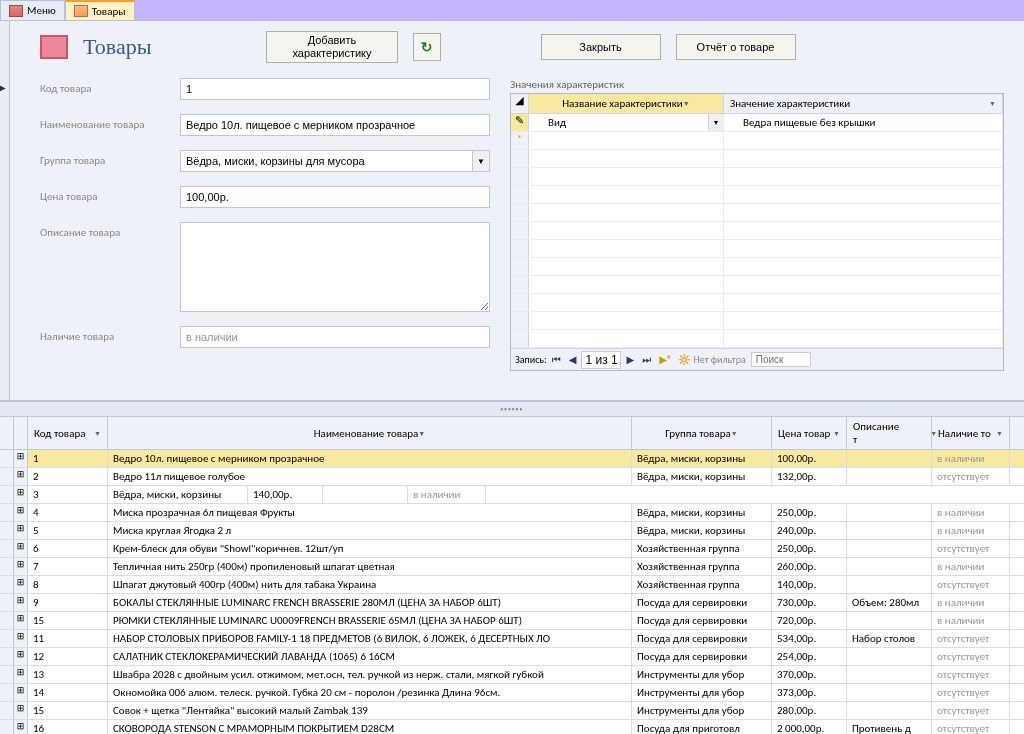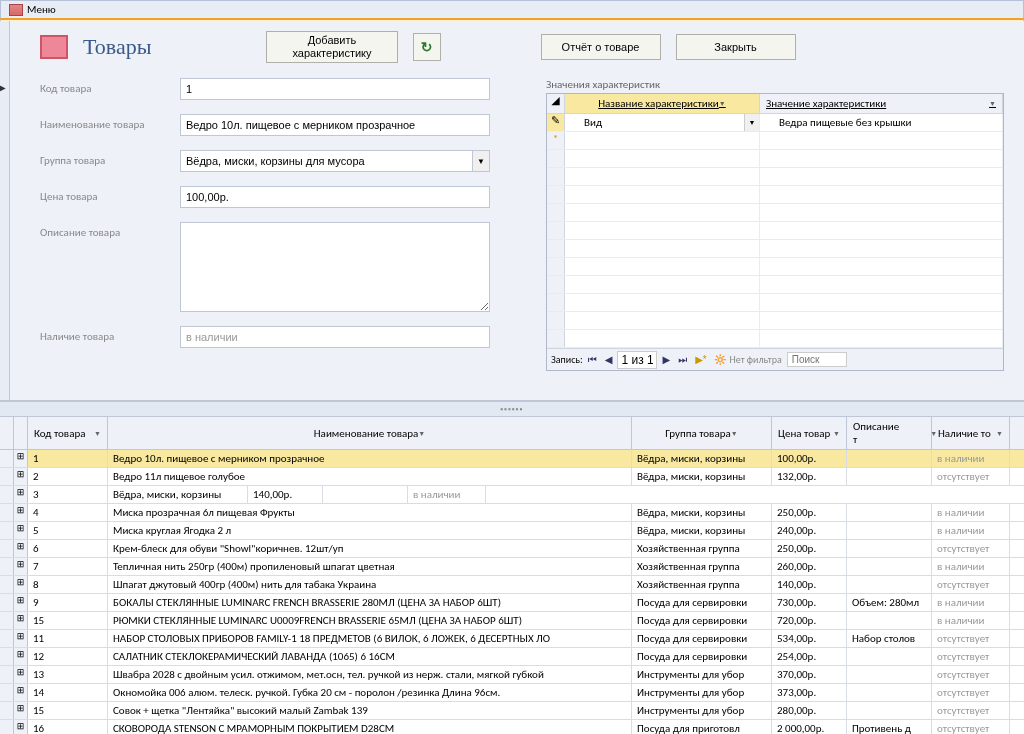--- a/index.html
+++ b/index.html
@@ -1,52 +1,52 @@
 <!DOCTYPE html>
 <html><head>
 <meta charset="utf-8">
 <style>
 * { box-sizing: border-box; margin: 0; padding: 0; }
 body { font-family: "Segoe UI", Calibri, Arial, sans-serif; font-size: 11px; background: #fff; overflow: hidden; width: 1024px; height: 734px; }
 
-.tabs { display: flex; background: #c4b5fd; border-bottom: 1px solid #b5c1d7; height: 21px; flex-direction: column; }
+.tabs { display: flex; background: #c4b5fd; border-bottom: 1px solid #b5c1d7; height: 21px; }
 .tab { display: flex; align-items: center; padding: 2px 8px; border: 1px solid #b5c1d7; border-bottom: none; margin-right: 0; background: #e8edf5; cursor: pointer; }
 .tab.active { background: #fff3c6; border-top: 2px solid #f0a030; }
 .tab-icon { width: 14px; height: 12px; margin-right: 4px; display: inline-block; }
 .tab-icon-form { background: linear-gradient(#d88, #d66); border: 1px solid #a44; }
 .tab-icon-active { background: linear-gradient(#fb8, #f95); border: 1px solid #c63; }
 
 .form-area { background: #eef2f8; height: 380px; border-bottom: 1px solid #c0c7d4; position: relative; padding-left: 10px; }
 .record-selector { position: absolute; left: 0; top: 0; width: 10px; height: 100%; background: #e8edf5; border-right: 1px solid #c0c7d4; }
 .record-marker { position: absolute; left: -2px; top: 60px; font-size: 10px; color: #333; }
 
 .form-header { display: flex; align-items: center; padding: 10px 20px 15px 30px; gap: 15px; }
 .header-icon { width: 28px; height: 24px; background: #e89; border: 2px solid #c56; display: inline-block; }
 .header-title { font-size: 22px; color: #3a5a8a; font-family: Cambria, serif; flex: 0 0 auto; margin-right: 100px; }
 .btn { background: #f5f5f0; border: 1px solid #b0b0a8; padding: 6px 20px; font-size: 11px; cursor: pointer; text-align: center; }
 .btn.multiline { padding: 2px 25px; line-height: 13px; }
 .btn-small { background: #f5f5f0; border: 1px solid #b0b0a8; width: 28px; height: 28px; cursor: pointer; display: flex; align-items: center; justify-content: center; }
 .refresh-icon::before { content: "↻"; color: #2a7a2a; font-size: 14px; font-weight: bold; }
 
 .form-body { display: flex; padding: 0 20px 0 30px; gap: 20px; }
 .left-col { flex: 0 0 450px; }
-.right-col { flex: 1; margin-left: 36px; }
+.right-col { flex: 1; }
 
 .field-row { display: flex; align-items: flex-start; margin-bottom: 14px; }
 .field-label { width: 140px; color: #888; font-size: 11px; padding-top: 4px; }
 .field-input { flex: 1; border: 1px solid #c0c7d4; background: #fff; padding: 3px 5px; font-size: 11px; height: 22px; }
 .field-input.tall { height: 90px; }
 .field-select { flex: 1; display: flex; }
 .field-select input { flex: 1; border: 1px solid #c0c7d4; border-right: none; padding: 3px 5px; height: 22px; font-size: 11px; }
 .dropdown-btn { width: 18px; height: 22px; border: 1px solid #c0c7d4; background: #f0f0f0; cursor: pointer; display: flex; align-items: center; justify-content: center; font-size: 8px; }
 
 .subform-label { color: #666; font-size: 11px; margin-bottom: 2px; }
 .subform { border: 1px solid #b0b8c8; background: #fff; }
 .sub-header { display: flex; background: #eef2f8; border-bottom: 1px solid #d0d5e0; }
-.sub-hcell { padding: 3px 6px; border-right: 1px solid #d0d5e0; display: flex; align-items: center; justify-content: space-between; text-decoration: underline; }
+.sub-hcell { padding: 3px 6px; border-right: 1px solid #d0d5e0; display: flex; align-items: center; justify-content: space-between; }
 .sub-hcell .sort-arrow { font-size: 7px; color: #666; }
 .row-sel { width: 18px; background: #eef2f8; border-right: 1px solid #d0d5e0; text-align: center; }
 .sub-row { display: flex; border-bottom: 1px solid #e8ebf0; height: 18px; }
 .sub-row.current .row-sel { background: #f8e8a0; }
 .sub-cell { padding: 2px 19px; border-right: 1px solid #e8ebf0; overflow: hidden; white-space: nowrap; display: flex; align-items: center; }
 .sub-cell.editing { background: #fff; position: relative; }
 .sub-dropdown { position: absolute; right: 0; top: 0; width: 15px; height: 100%; border-left: 1px solid #ccc; background: #f0f0f0; display: flex; align-items: center; justify-content: center; font-size: 7px; }
 
 .nav-bar { display: flex; align-items: center; background: #eef2f8; border-top: 1px solid #d0d5e0; padding: 2px 4px; font-size: 10px; gap: 2px; height: 22px; }
 .nav-btn { border: none; background: none; cursor: pointer; padding: 0 3px; color: #336; font-size: 10px; }
@@ -96,22 +96,22 @@
 
   <div class="form-header">
     <span class="header-icon"></span>
     <span class="header-title">Товары</span>
     <button class="btn multiline" style="white-space:pre-line">Добавить
 характеристику</button>
     <button class="btn-small">
         <span class="refresh-icon"></span>
       </button>
     <div style="width:70px"></div>
+    <button class="btn" style="width:120px">Закрыть</button>
     <button class="btn" style="width:120px">Отчёт о товаре</button>
-    <button class="btn" style="width:120px">Закрыть</button>
   </div>
 
   <div class="form-body">
     <div class="left-col">
       <div class="field-row">
           <span class="field-label">Код товара</span>
           <input class="field-input" value="1" style="">
         </div>
       <div class="field-row">
           <span class="field-label">Наименование товара</span>

